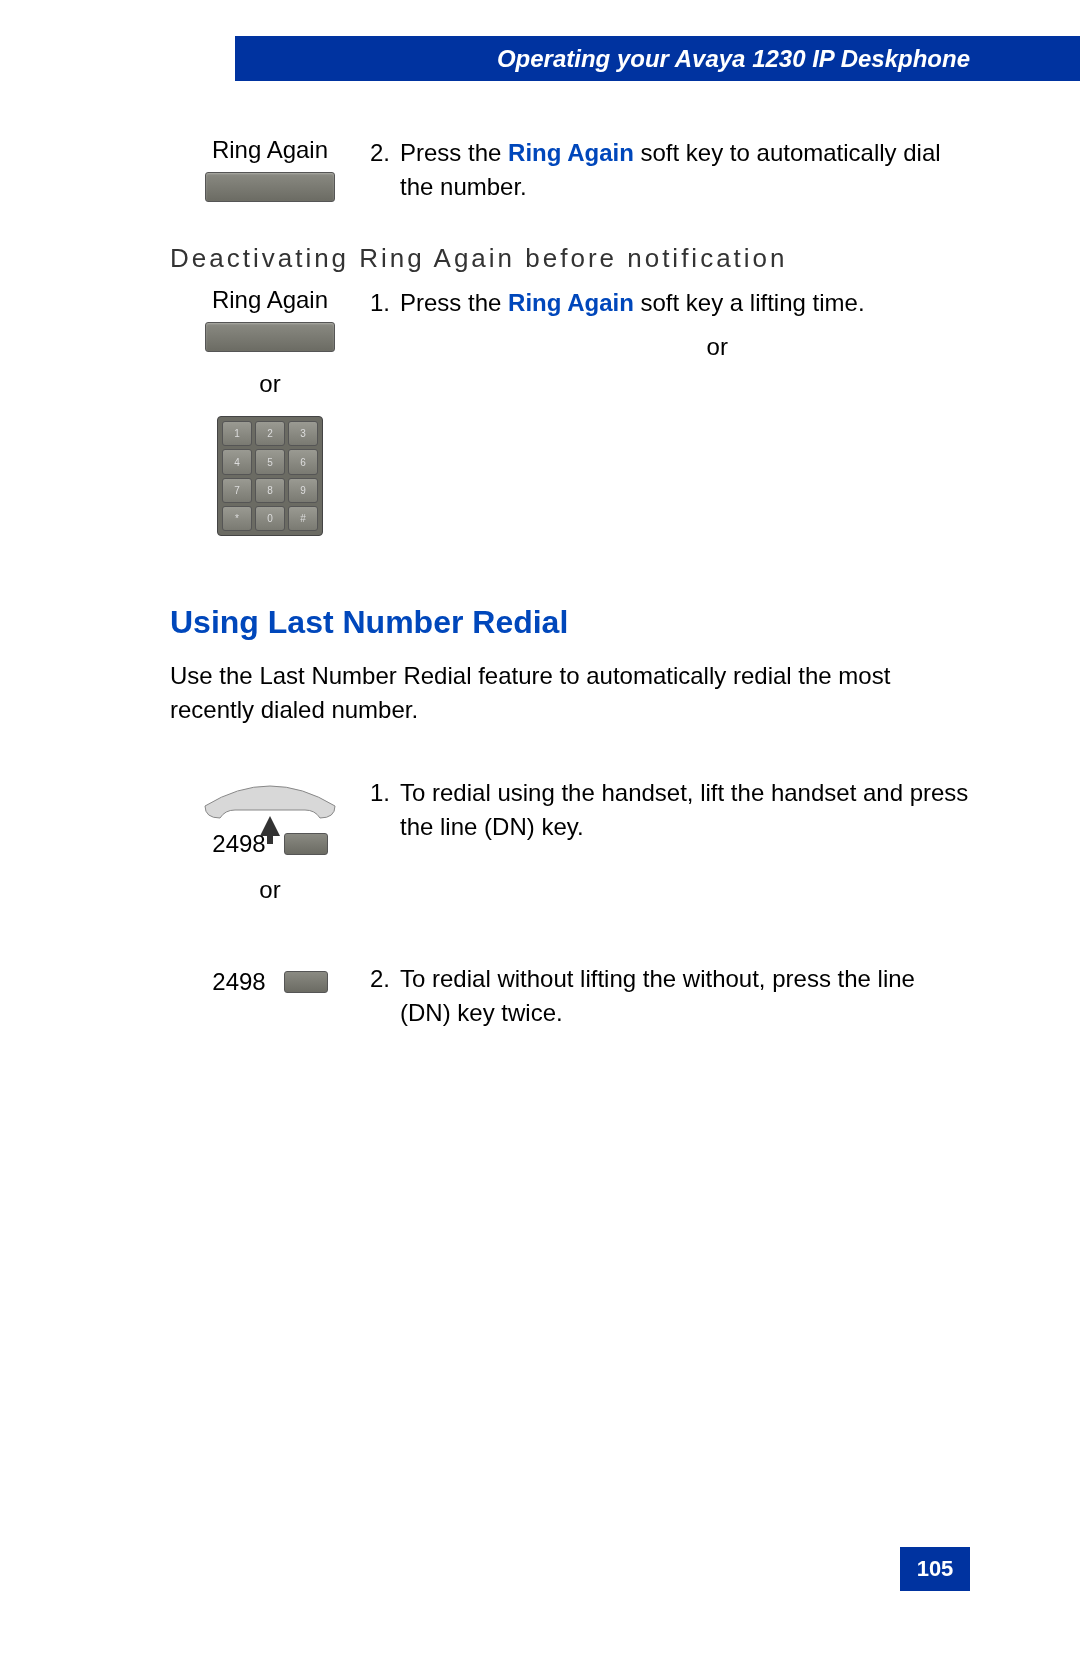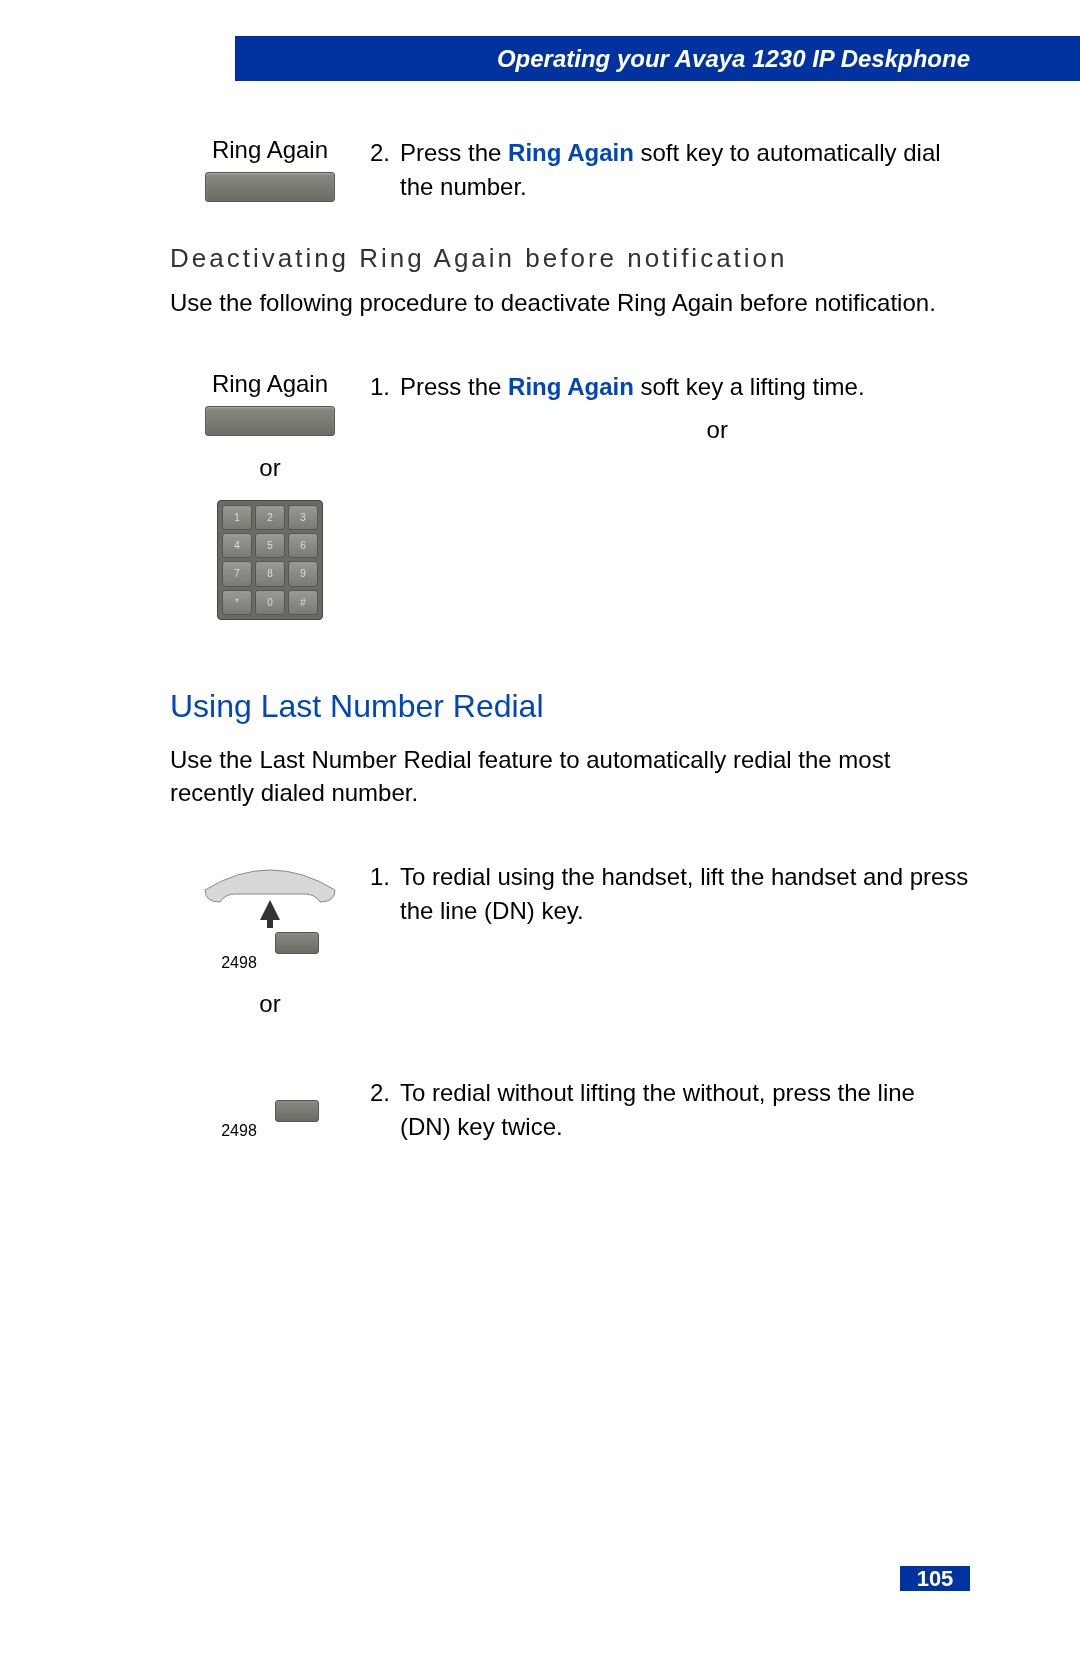--- a/index.html
+++ b/index.html
@@ -114,57 +114,56 @@
       display: flex;
       align-items: center;
       justify-content: center;
     }
     .blue-bold {
       color: #0047bb;
       font-weight: bold;
     }
     .section-title {
       font-size: 32px;
-      font-weight: normal;
+      font-weight: bold;
       color: #0047bb;
       margin-top: 68px;
       margin-bottom: 18px;
     }
     .handset-icon {
       width: 150px;
       height: 48px;
       position: relative;
     }
     .handset-svg {
       width: 150px;
       height: 70px;
     }
     .dn-row {
       display: flex;
       align-items: center;
       gap: 18px;
       margin-top: 6px;
     }
     .dn-label {
-      font-size: 16px;
-      margin-top: 40px;
+      font-size: 24px;
     }
     .dn-key {
       width: 44px;
       height: 22px;
       background: linear-gradient(#8a8a82, #6b6b63);
       border: 1px solid #555;
       border-radius: 3px;
     }
     .page-number-box {
       position: absolute;
       bottom: 78px;
       right: 110px;
       width: 70px;
-      height: 25px;
+      height: 44px;
       background: #0033a0;
       color: #fff;
       font-weight: bold;
       font-size: 22px;
       display: flex;
       align-items: center;
       justify-content: center;
     }
     .indent {
       margin-left: 30px;
@@ -186,21 +185,20 @@
     </div>
     <div class="step-right">
       <div class="step-num">2.</div>
       <div class="step-text">
         <span>Press the </span><span class="blue-bold">Ring Again</span><span> soft key to automatically dial the number.</span>
       </div>
     </div>
   </div>
 
   <div class="section-subtitle">Deactivating Ring Again before notification</div>
-  <div class="section-intro">Use the following procedure to deactivate Ring Again before notification.</div>
 
   <div class="step-row" style="align-items:flex-start;">
     <div class="step-left">
       <div class="softkey-label">Ring Again</div>
       <div class="softkey-button"></div>
       <div class="or-text">or</div>
       <div class="keypad">
         <div class="keypad-key">1</div>
         <div class="keypad-key">2</div>
         <div class="keypad-key">3</div>

